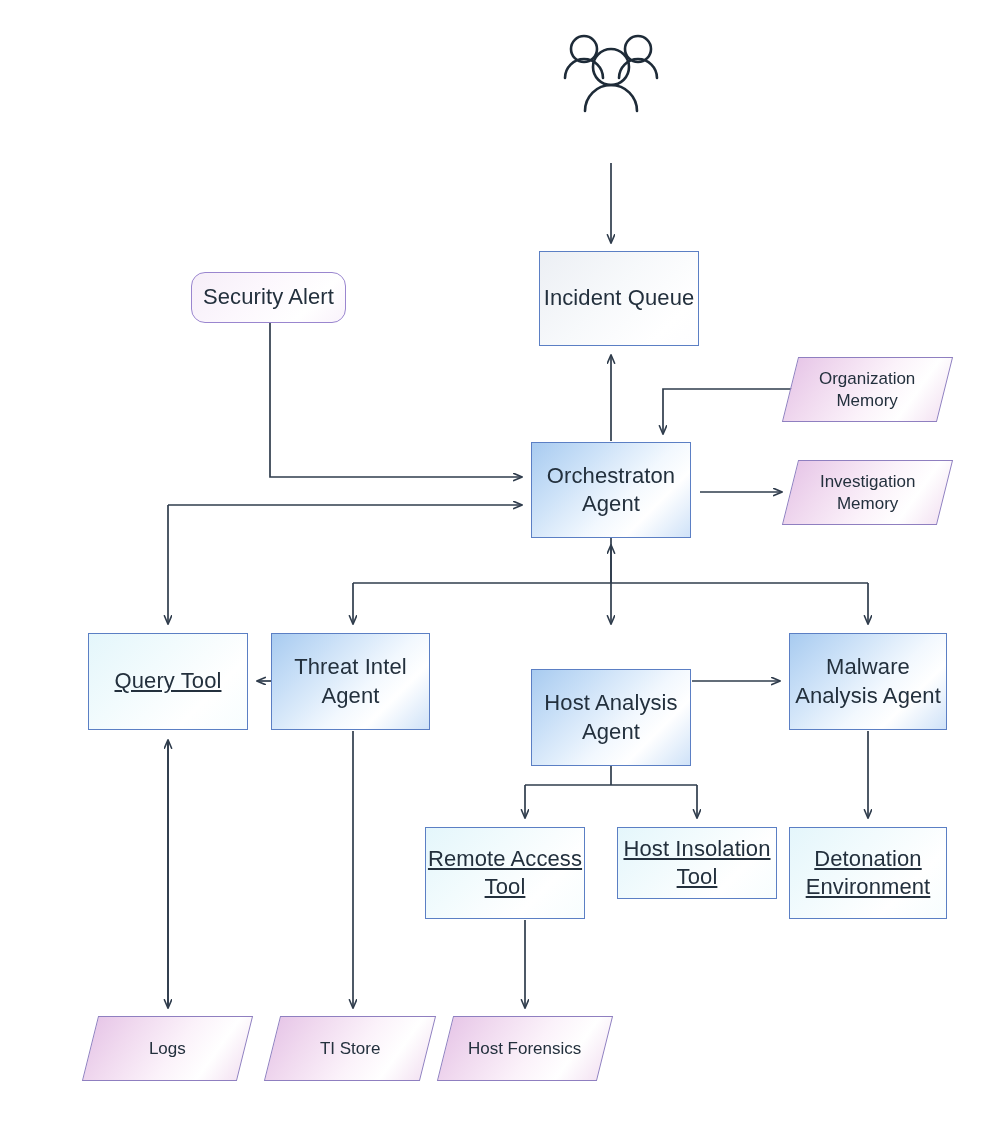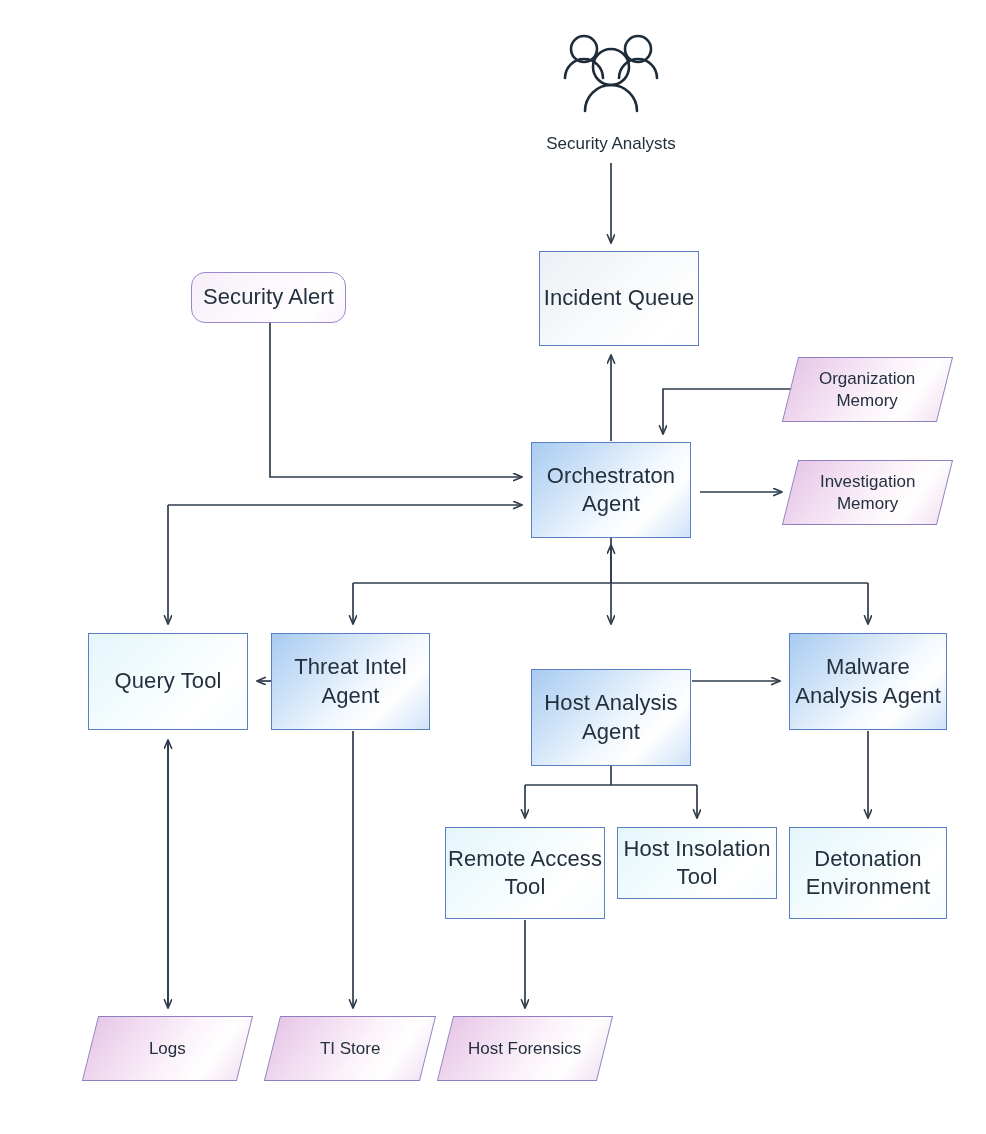--- a/index.html
+++ b/index.html
@@ -5,21 +5,21 @@
   html,body{margin:0;padding:0;background:#ffffff;}
   body{width:986px;height:1134px;font-family:"Liberation Sans",sans-serif;overflow:hidden;}
   #stage{position:relative;width:986px;height:1134px;background:#fff;}
   #wires{position:absolute;left:0;top:0;width:986px;height:1134px;pointer-events:none;}
 
   .node{position:absolute;box-sizing:border-box;display:flex;align-items:center;justify-content:center;
         text-align:center;color:#23303d;font-size:22px;line-height:1.28;letter-spacing:.1px;
         border:1.4px solid #5b7fc4;}
 
   
-  .fill-tool{background:linear-gradient(135deg,#e4f6fb 0%,#f2fbfd 38%,#ffffff 72%,#f7fdfe 100%);}
+  .fill-tool{background:linear-gradient(135deg,#e4f6fb 0%,#f2fbfd 38%,#ffffff 72%,#f7fdfe 100%);text-decoration:underline;}
   
   .fill-queue{background:linear-gradient(135deg,#eceff4 0%,#f7f9fb 45%,#ffffff 80%,#fdfdff 100%);margin-left:8px;}
   
   .fill-agent{background:linear-gradient(135deg,#a8cbf0 0%,#c8dff7 26%,#f2f8fe 58%,#ffffff 74%,#cfe2f8 100%);}
   
   .fill-alert{background:linear-gradient(135deg,#f6eef8 0%,#fcf7fd 40%,#ffffff 75%,#f9f2fb 100%);
               border:1.4px solid #9a86cf;border-radius:14px;}
 
   .para{position:absolute;box-sizing:border-box;display:flex;align-items:center;justify-content:center;
         text-align:center;color:#23303d;font-size:17px;line-height:1.28;
@@ -92,21 +92,20 @@
   <svg id="analysts-icon" viewBox="0 0 110 90">
     <g fill="none" stroke="#1e2b38" stroke-width="2.6" stroke-linecap="round">
       <circle cx="28" cy="21" r="13"></circle>
       <path d="M9,50 a19,19 0 0 1 38,0"></path>
       <circle cx="82" cy="21" r="13"></circle>
       <path d="M63,50 a19,19 0 0 1 38,0"></path>
       <circle cx="55" cy="39" r="18"></circle>
       <path d="M29,83 a26,26 0 0 1 52,0"></path>
     </g>
   </svg>
-  <div id="analysts-label">Security Analysts</div>
 
   <div class="node fill-queue" style="left:531px;top:251px;width:160px;height:95px;">
     <span>Incident Queue</span>
   </div>
 
   <div class="node fill-alert" style="left:191px;top:272px;width:155px;height:51px;">
     <span>Security Alert</span>
   </div>
 
   <div class="node fill-agent" style="left:531px;top:442px;width:160px;height:96px;">
@@ -148,21 +147,21 @@
     </span>
   </div>
 
   <div class="node fill-agent" style="left:789px;top:633px;width:158px;height:97px;">
     <span>
       <span>Malware</span><br>
       <span>Analysis Agent</span>
     </span>
   </div>
 
-  <div class="node fill-tool" style="left:445px;top:827px;width:160px;height:92px;">
+  <div class="node fill-tool" style="left:425px;top:827px;width:160px;height:92px;">
     <span>
       <span>Remote Access</span><br>
       <span>Tool</span>
     </span>
   </div>
 
   <div class="node fill-tool" style="left:617px;top:827px;width:160px;height:72px;">
     <span>
       <span>Host Insolation</span><br>
       <span>Tool</span>

